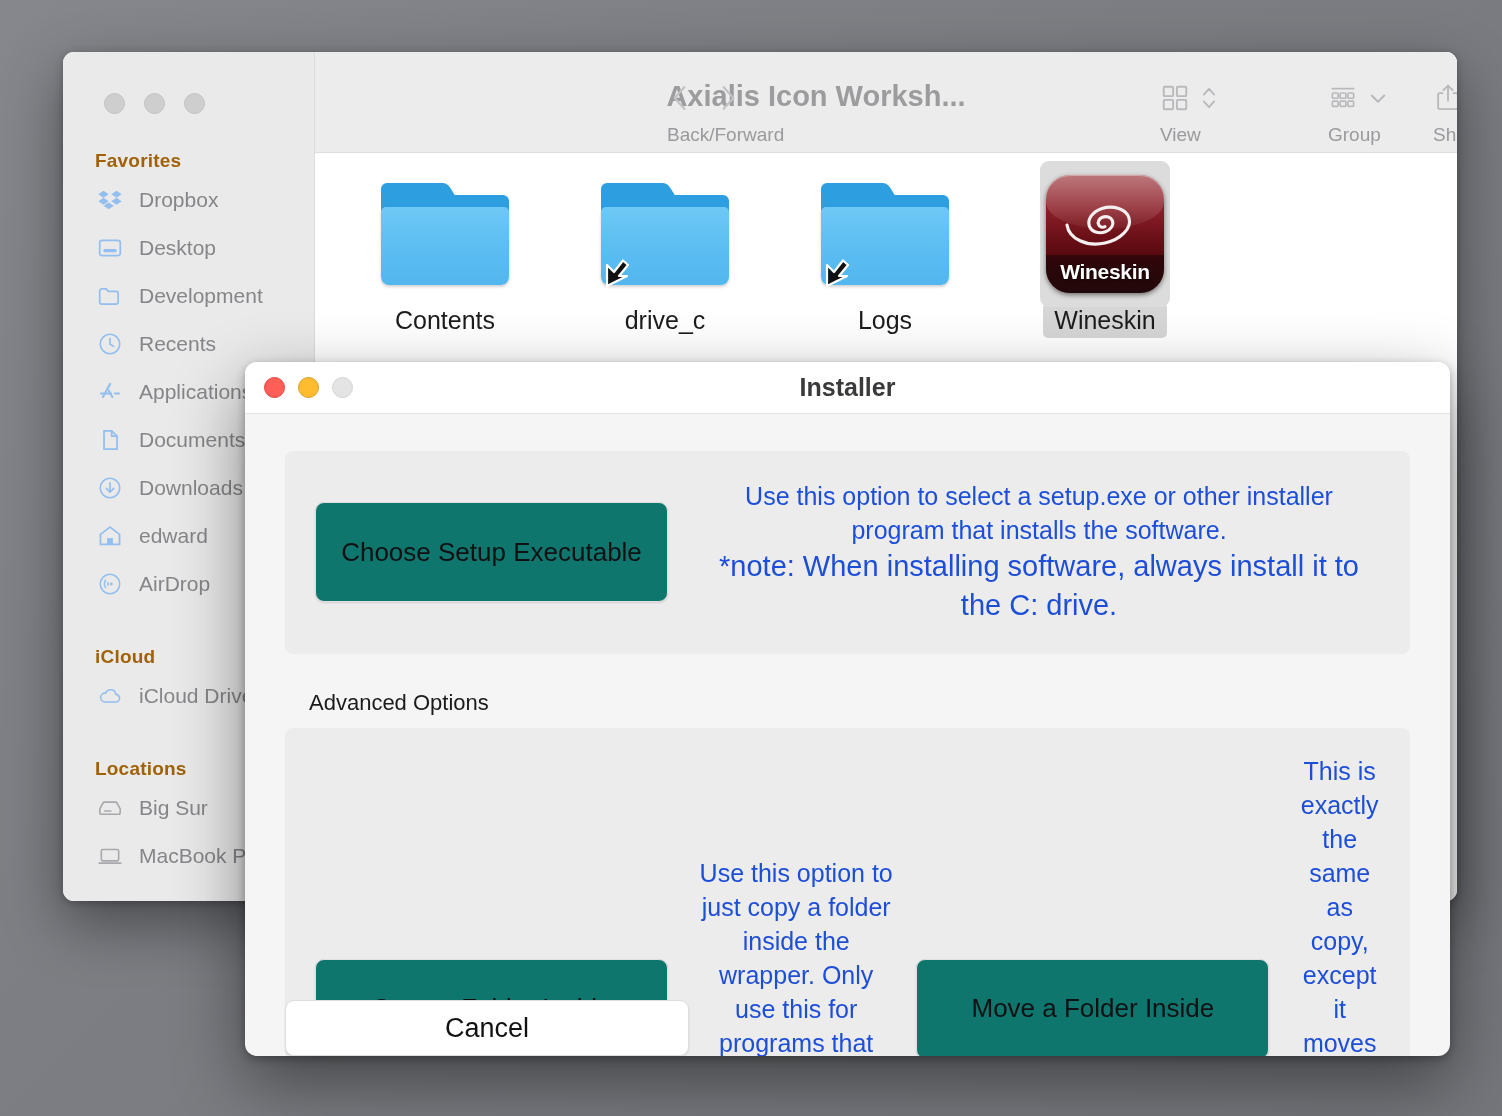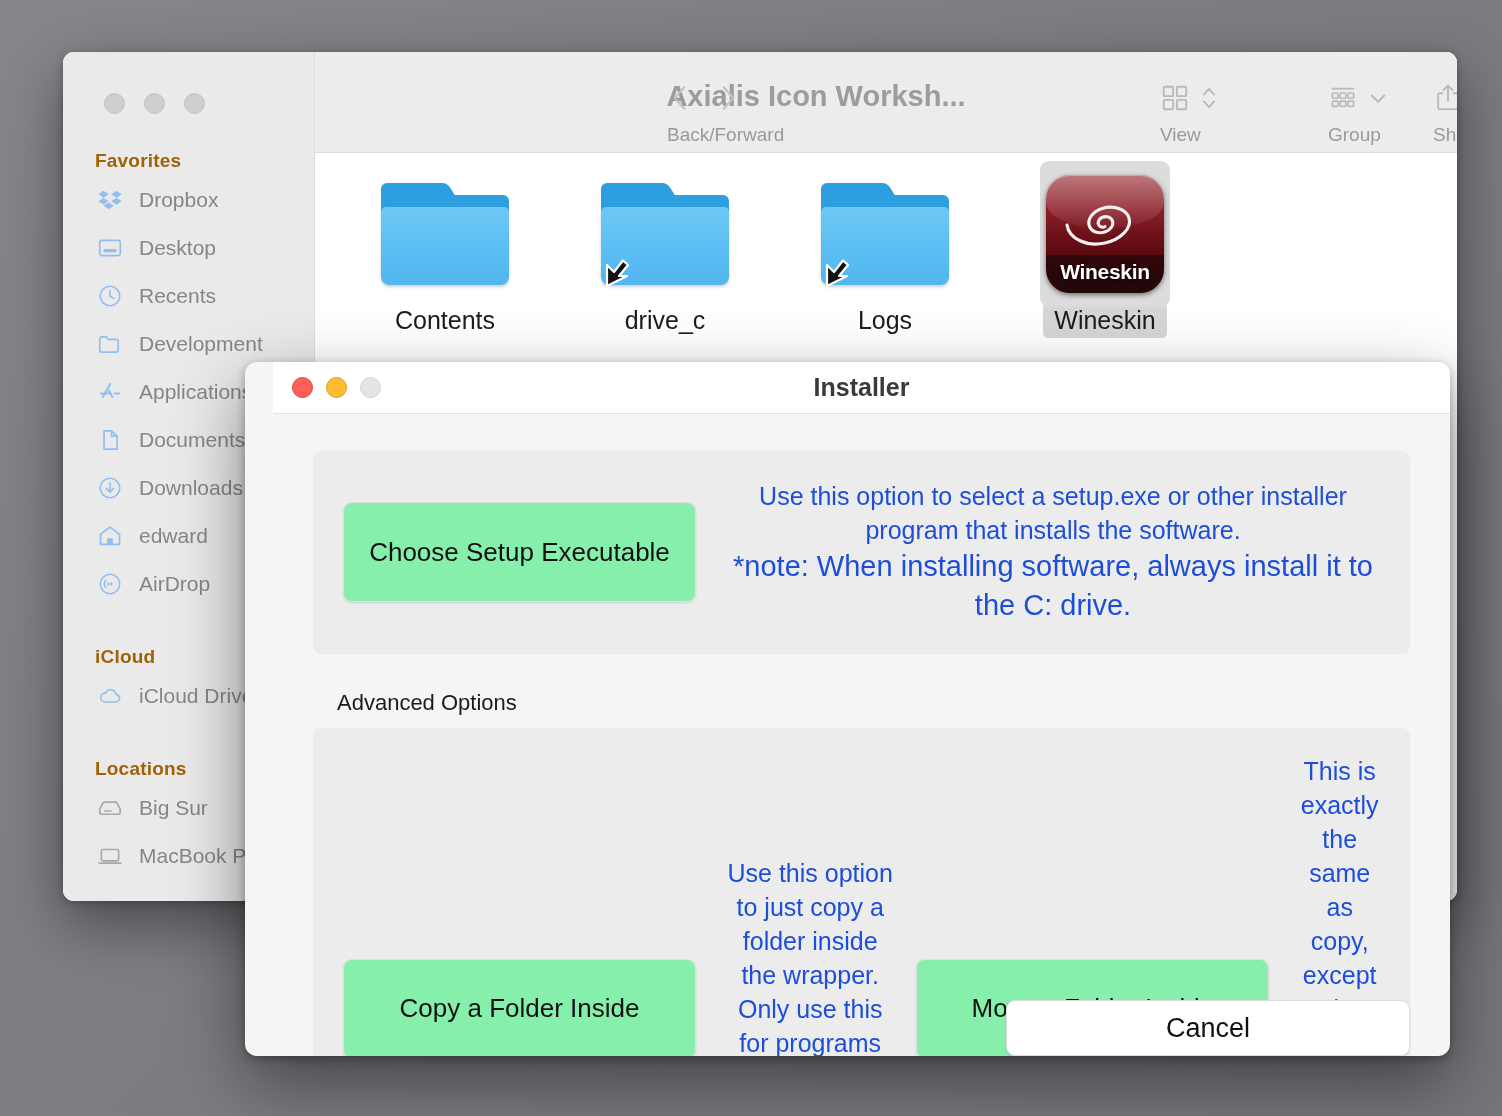--- a/index.html
+++ b/index.html
@@ -242,21 +242,20 @@
     left: 245px;
     top: 362px;
     width: 1205px;
     height: 694px;
     border-radius: 12px;
     background: #f5f5f5;
     box-shadow: 0 26px 70px rgba(0,0,0,0.45), 0 3px 10px rgba(0,0,0,0.3);
     overflow: hidden;
     display: flex;
     flex-direction: column;
-    padding-left: 28px;
   }
 
   #dialog-titlebar {
     height: 52px;
     flex: 0 0 52px;
     background: #ffffff;
     border-bottom: 1px solid #e3e3e3;
     display: flex;
     align-items: center;
     position: relative;
@@ -291,21 +290,21 @@
   .opt-panel {
     background: #ececec;
     border-radius: 8px;
     display: flex;
     align-items: center;
     padding: 28px 30px;
     gap: 30px;
   }
 
   .opt-btn {
-    background: #86efac;
+    background: #0f766e;
     border: 1px solid #e0e0e0;
     border-radius: 9px;
     width: 353px;
     min-height: 100px;
     flex: 0 0 353px;
     display: flex;
     align-items: center;
     justify-content: center;
     font-size: 26px;
     color: #111113;
@@ -341,21 +340,20 @@
     padding: 26px 30px;
     display: flex;
     flex-direction: row;
     gap: 22px;
   }
   .adv-row { display: flex; align-items: center; gap: 30px; }
 
   #dialog-footer {
     padding: 26px 40px 0 40px;
     display: flex;
-    justify-content: flex-end;
   }
   #cancel-button {
     width: 404px;
     height: 56px;
     background: #ffffff;
     border: 1px solid #dedede;
     border-radius: 9px;
     font-size: 27px;
     color: #111113;
     display: flex; align-items: center; justify-content: center;
@@ -393,35 +391,35 @@
           <svg width="26" height="26" viewBox="0 0 24 24" fill="none" stroke="currentColor" stroke-width="1.6">
             <rect x="2.5" y="5" width="19" height="14" rx="2.2"></rect>
             <rect x="6" y="13" width="12" height="3" rx="1" fill="currentColor" stroke="none"></rect>
           </svg>
         </span>
         <span>Desktop</span>
       </div>
 
       <div class="sb-item">
         <span class="sb-icon">
+          <svg width="26" height="26" viewBox="0 0 24 24" fill="none" stroke="currentColor" stroke-width="1.6">
+            <path d="M2.5 7.5a2 2 0 0 1 2-2h4l2 2.2h7a2 2 0 0 1 2 2v7.8a2 2 0 0 1-2 2h-13a2 2 0 0 1-2-2V7.5z"></path>
+          </svg>
+        </span>
+        <span>Development</span>
+      </div>
+
+      <div class="sb-item">
+        <span class="sb-icon">
           <svg width="26" height="26" viewBox="0 0 24 24" fill="none" stroke="currentColor" stroke-width="1.5">
             <circle cx="12" cy="12" r="9"></circle>
             <path d="M12 7v5.2l3.4 2" stroke-linecap="round"></path>
           </svg>
         </span>
         <span>Recents</span>
-      </div>
-
-      <div class="sb-item">
-        <span class="sb-icon">
-          <svg width="26" height="26" viewBox="0 0 24 24" fill="none" stroke="currentColor" stroke-width="1.6">
-            <path d="M2.5 7.5a2 2 0 0 1 2-2h4l2 2.2h7a2 2 0 0 1 2 2v7.8a2 2 0 0 1-2 2h-13a2 2 0 0 1-2-2V7.5z"></path>
-          </svg>
-        </span>
-        <span>Development</span>
       </div>
 
       <div class="sb-item">
         <span class="sb-icon">
           <svg width="26" height="26" viewBox="0 0 24 24" fill="none" stroke="currentColor" stroke-width="1.9" stroke-linecap="round">
             <path d="M12.2 4.5 5.4 16.6"></path>
             <path d="M11 10.8 14.2 16.6"></path>
             <path d="M3.6 13.4h9.2"></path>
             <path d="M16.4 13.4h3.9"></path>
           </svg>

